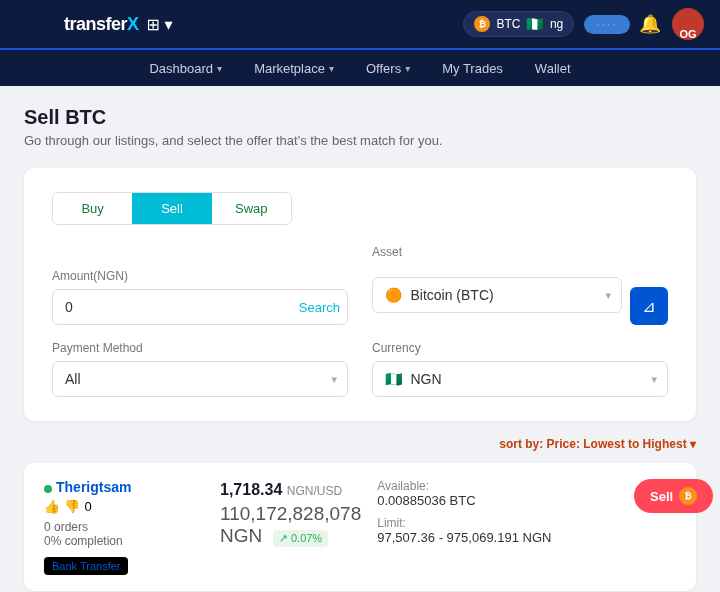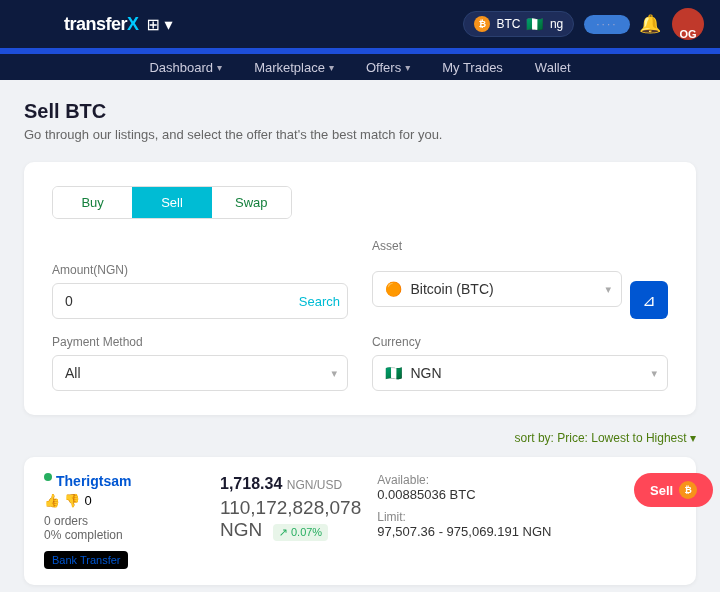--- a/index.html
+++ b/index.html
@@ -42,26 +42,26 @@
       align-items: center;
       gap: 6px;
     }
     .dots { color: #aac; letter-spacing: 2px; font-size: 10px; }
     .bell-icon { color: #aab; font-size: 18px; cursor: pointer; }
     .avatar { width: 32px; height: 32px; background: #c0392b; border-radius: 50%; display: flex; align-items: flex-end; justify-content: center; color: white; font-size: 11px; font-weight: bold; cursor: pointer; }
 
     
     .sub-navbar {
       background: #0d1b3e;
-      height: 32px;
+      height: 38px;
       display: flex;
       align-items: center;
       justify-content: center;
       gap: 32px;
-      border-top: 6px solid #1d4ed8;
+      border-top: 2px solid #1d4ed8;
     }
     .sub-nav-item { color: #ccd; font-size: 13px; cursor: pointer; display: flex; align-items: center; gap: 4px; }
     .sub-nav-item .chevron { font-size: 10px; color: #aab; }
 
     
     .page-content { padding: 20px 24px; }
     .page-title { font-size: 20px; font-weight: 700; color: #1a1a2e; margin-bottom: 4px; }
     .page-subtitle { font-size: 13px; color: #666; margin-bottom: 20px; }
 
     
@@ -122,21 +122,21 @@
       justify-content: center;
       cursor: pointer;
       color: white;
       font-size: 16px;
       flex-shrink: 0;
       margin-top: 22px;
     }
 
     
     .sort-bar { text-align: right; color: #555; font-size: 12px; margin-bottom: 12px; cursor: pointer; }
-    .sort-bar span { color: #4d7c0f; font-weight: 400; }
+    .sort-bar span { color: #c2410c; font-weight: 700; }
 
     
     .offer-card {
       background: white;
       border-radius: 10px;
       padding: 16px 20px;
       margin-bottom: 10px;
       box-shadow: 0 1px 4px rgba(0,0,0,0.06);
       display: flex;
       align-items: flex-start;
@@ -290,21 +290,21 @@
 
   <div class="sort-bar">
     <span>sort by: Price: Lowest to Highest</span>
     <span>▾</span>
   </div>
 
   <div>
 
     <div class="offer-card">
       <div class="offer-left">
-        <div style="display:flex;">
+        <div style="display:flex;align-items:center;">
           <span class="seller-dot"></span>
           <span class="offer-seller-name">Therigtsam</span>
         </div>
         <div class="seller-ratings">
           <span class="rating-icon">👍</span>
           <span class="rating-icon">👎</span>
           <span class="rating-icon">0</span>
         </div>
         <div class="offer-orders">0 orders</div>
         <div class="offer-completion">0% completion</div>

